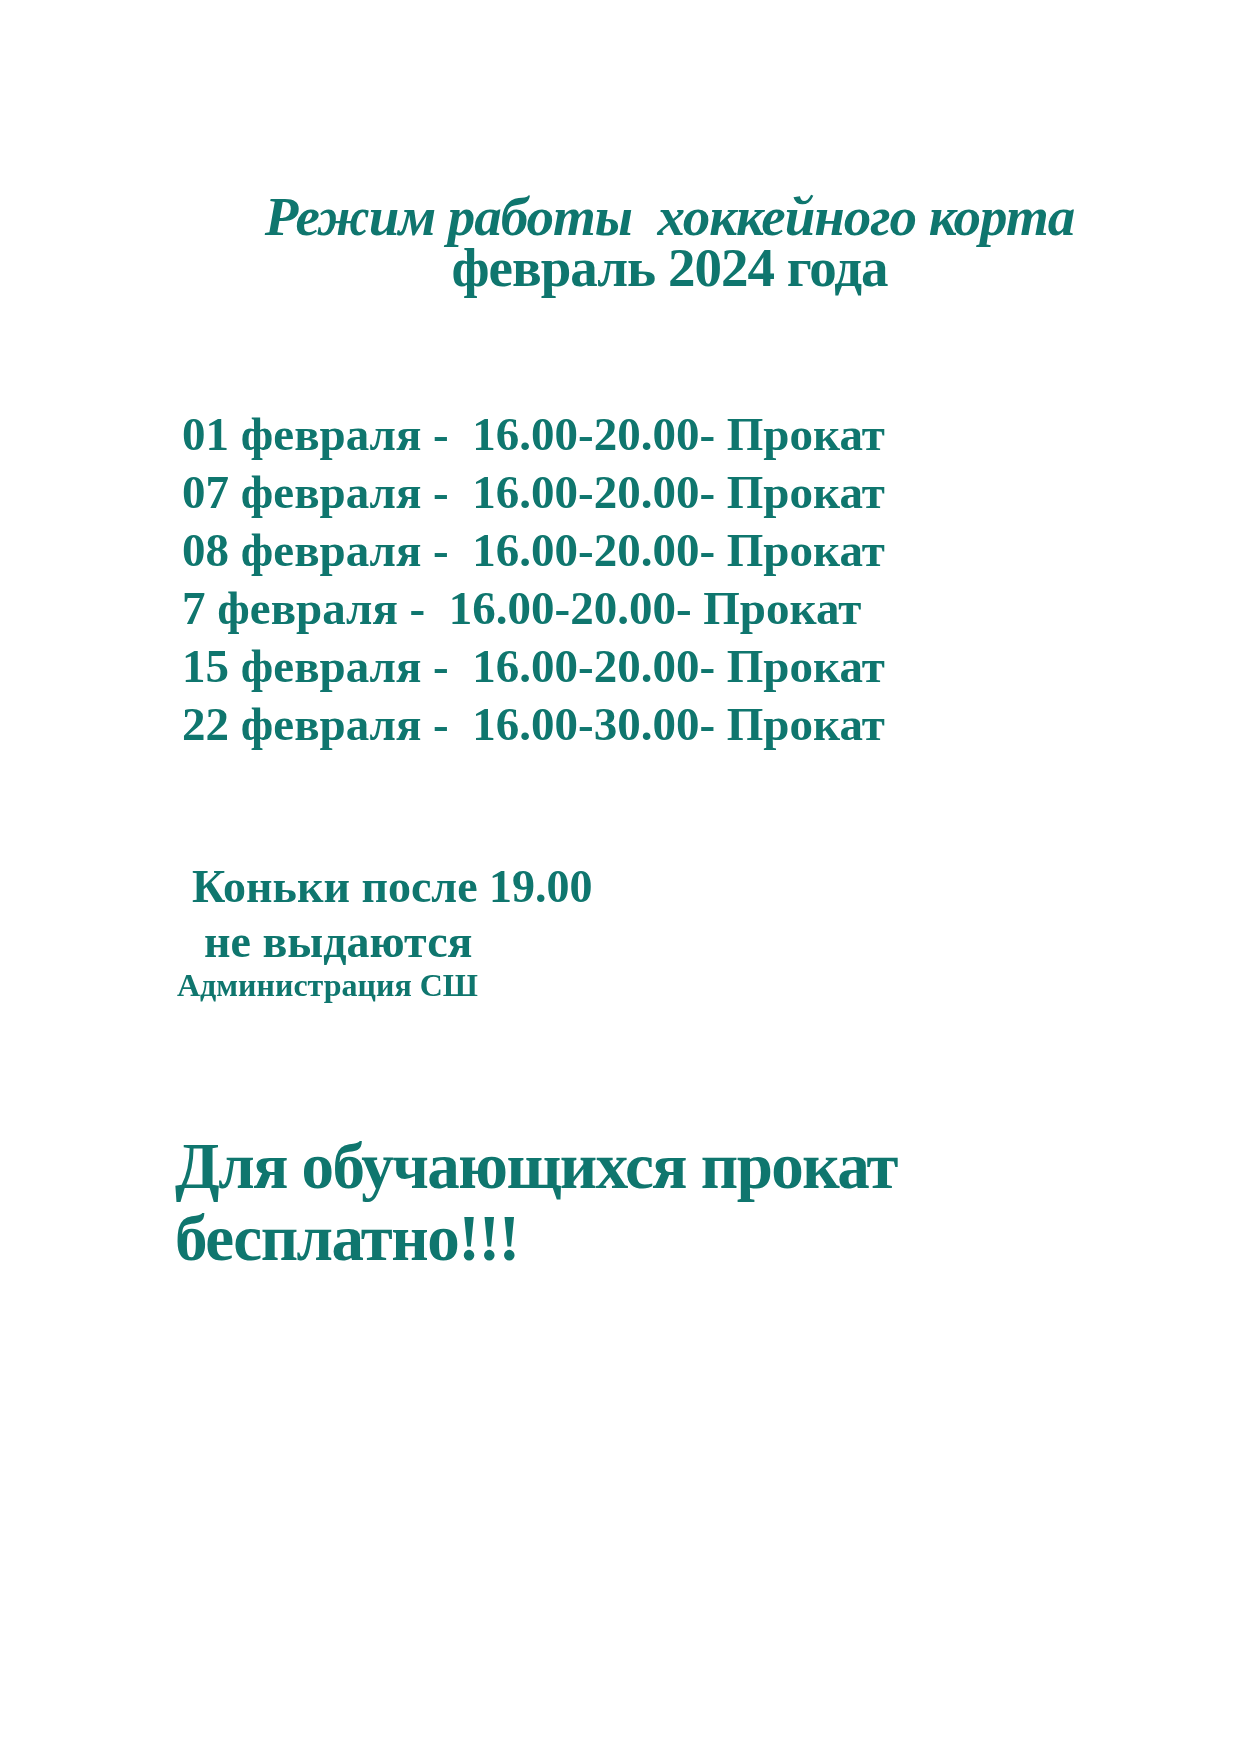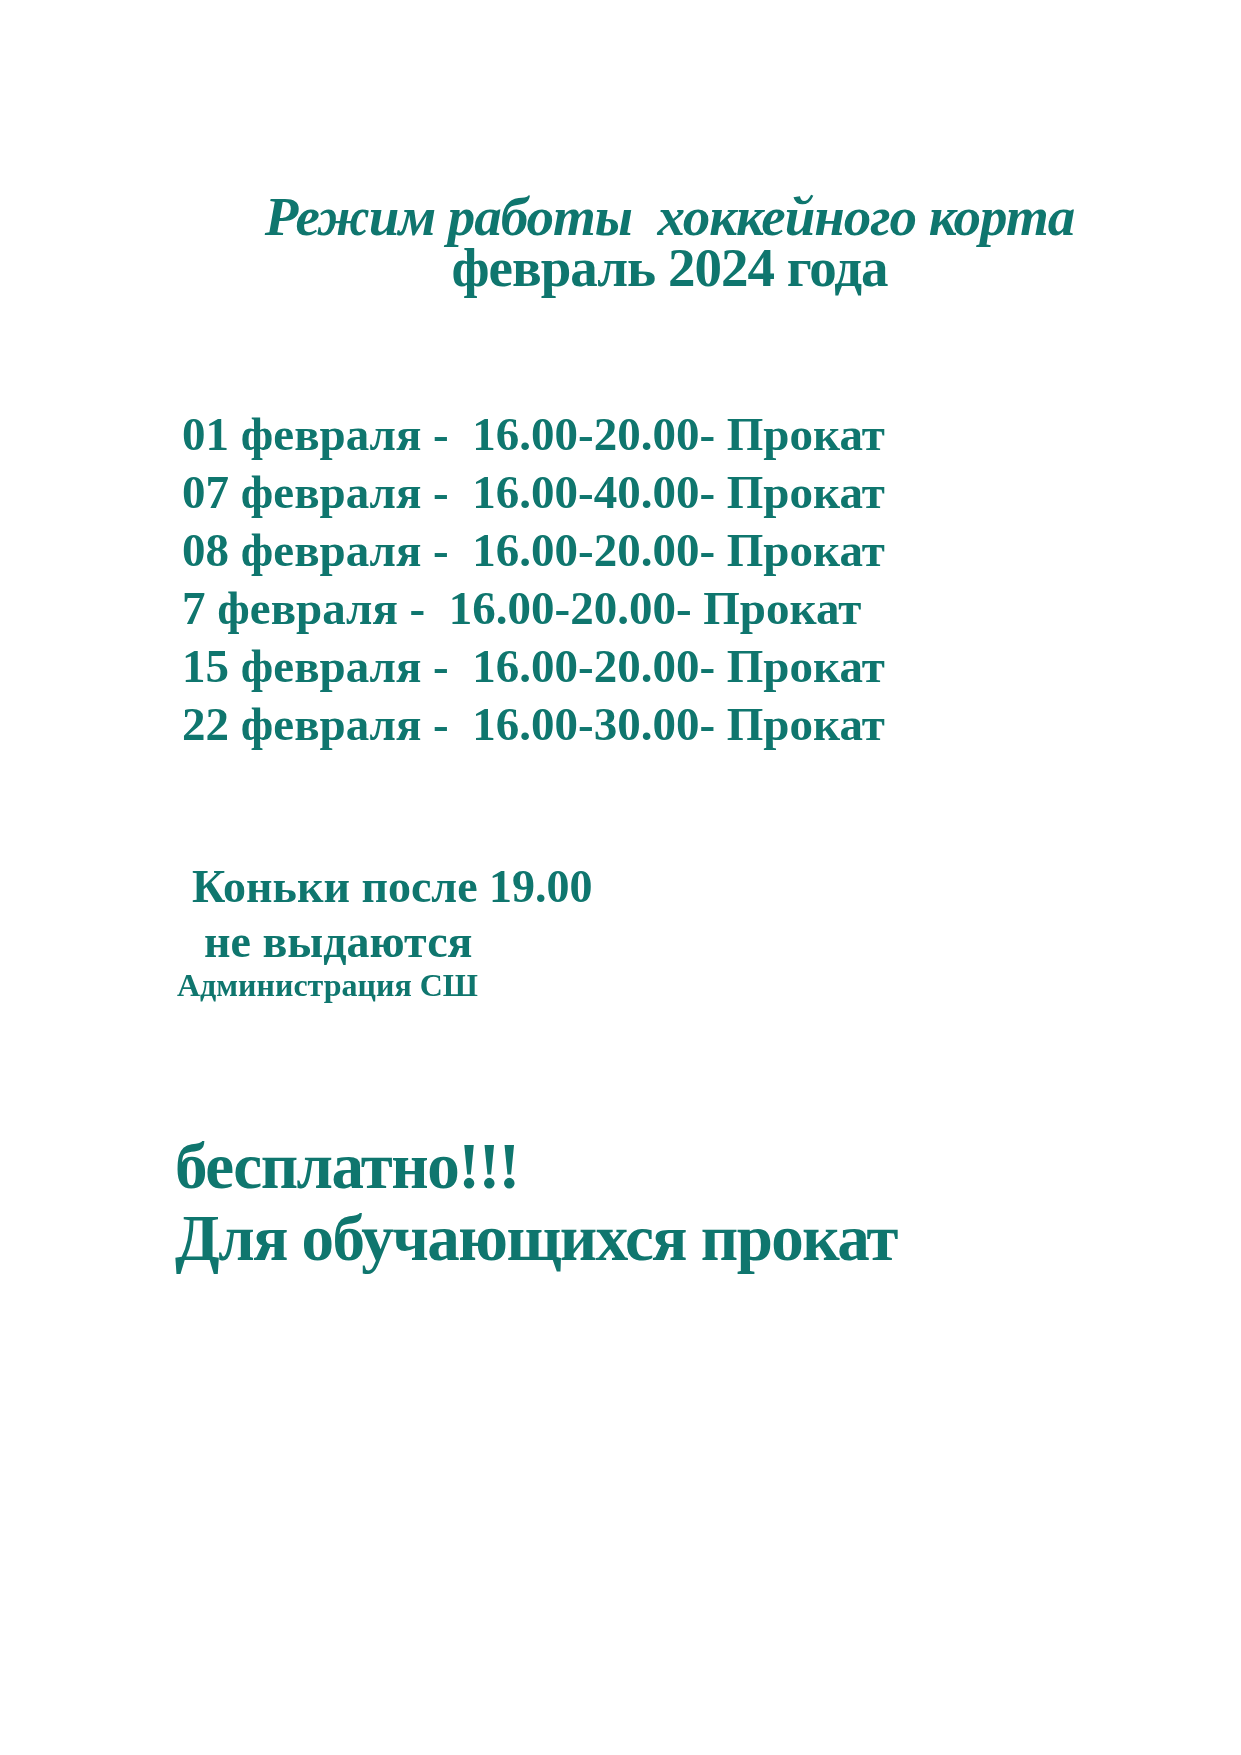--- a/index.html
+++ b/index.html
@@ -73,32 +73,32 @@
 
 <div class="page">
 
   <header class="title-block">
     <div class="pre italic">Режим работы  хоккейного корта</div>
     <div class="pre">февраль 2024 года</div>
   </header>
 
   <section class="schedule">
     <div class="pre">01 февраля -  16.00-20.00- Прокат</div>
-    <div class="pre">07 февраля -  16.00-40.00- Прокат</div>
+    <div class="pre">07 февраля -  16.00-20.00- Прокат</div>
     <div class="pre">08 февраля -  16.00-20.00- Прокат</div>
     <div class="pre">7 февраля -  16.00-20.00- Прокат</div>
     <div class="pre">15 февраля -  16.00-20.00- Прокат</div>
     <div class="pre">22 февраля -  16.00-30.00- Прокат</div>
   </section>
 
   <section class="notice">
     <div class="pre">Коньки после 19.00</div>
     <div class="pre notice-line2">не выдаются</div>
   </section>
 
   <div class="signature pre">Администрация СШ</div>
 
   <section class="announcement">
+    <div class="pre">Для обучающихся прокат</div>
     <div class="pre">бесплатно!!!</div>
-    <div class="pre">Для обучающихся прокат</div>
   </section>
 
 </div>
 
 </body></html>

